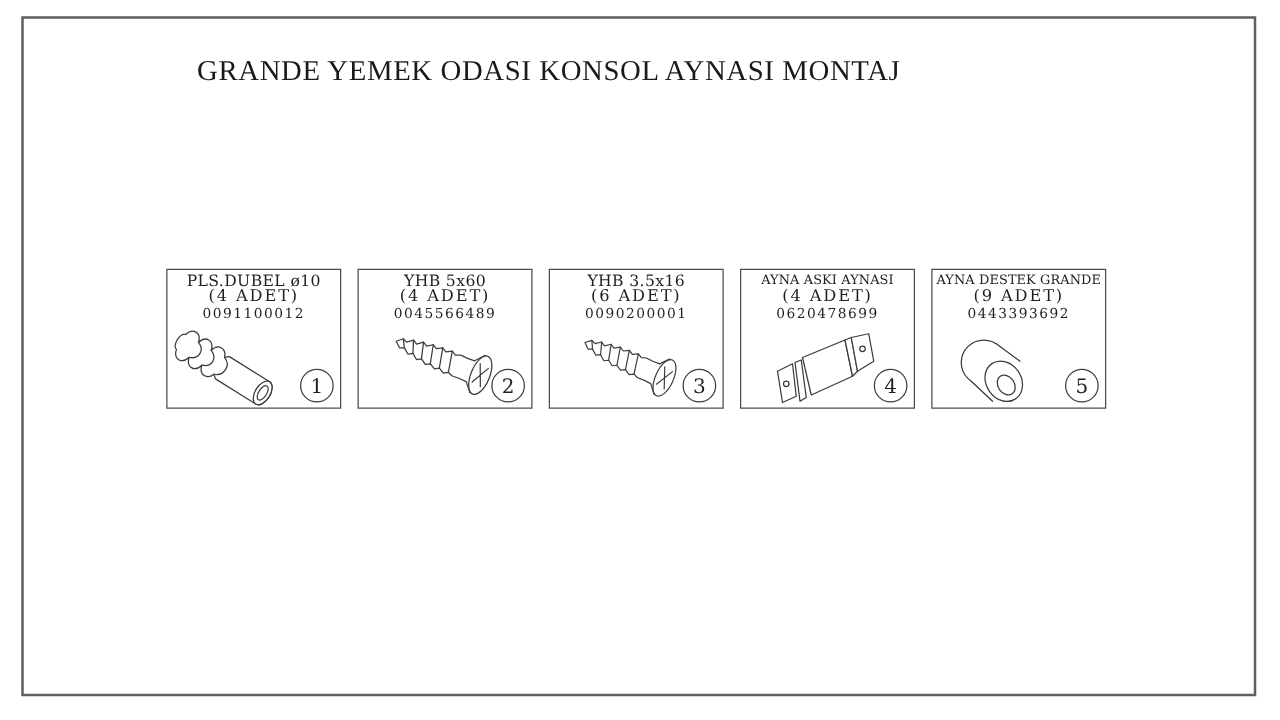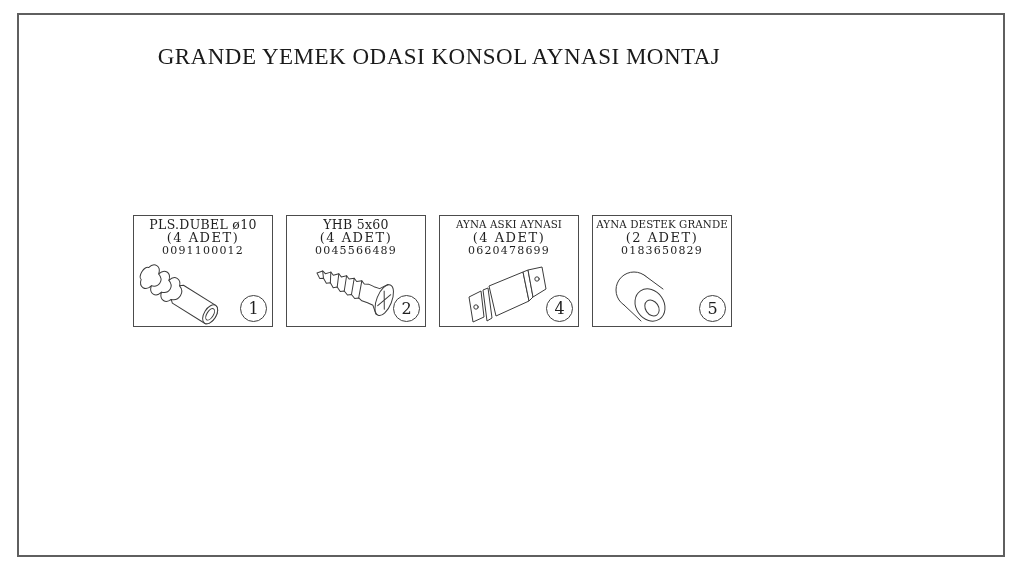--- a/index.html
+++ b/index.html
@@ -95,20 +95,42 @@
           <path class="art" d="M4.5,-4 L8,2.5 M12.5,-6 L16,4 M20.5,-7.5 L24,5.5 M28.5,-8.5 L32,6.5 M36.5,-9 L40,7 M44.5,-9.5 L48,7.5"></path>
           <ellipse class="artw" cx="72.5" cy="0" rx="7.5" ry="16.3"></ellipse>
           <path class="art" stroke-width="1.5" d="M69,-8.5 L76,8.5 M76.5,-7.5 L68.5,7.5"></path>
         </g>
       </svg>
       <div class="badge">
         <span>2</span>
       </div>
     </div>
 
+    <div class="part-box">
+      <div class="part-text">
+        <span class="part-name">YHB 3.5x16</span>
+        <span class="part-qty">(6 ADET)</span>
+        <span class="part-code">0090200001</span>
+      </div>
+      <svg class="part-art" viewBox="0 0 140 112">
+        <g transform="translate(28,58) rotate(24) scale(0.96)">
+          <path class="artw" d="M 0,0
+            L 4.5,-4 L 8,-2.5 L 12.5,-6 L 16,-4 L 20.5,-7.5 L 24,-5.5 L 28.5,-8.5 L 32,-6.5
+            L 36.5,-9 L 40,-7 L 44.5,-9.5 L 48,-7.5 L 52,-9 L 58,-8.7 L 64,-9
+            L 70,-16 A 7,16 0 1 1 70,16 L 64,9 L 58,8.7 L 52,9 L 48,7.5 L 44.5,9.5 L 40,7
+            L 36.5,9 L 32,6.5 L 28.5,8.5 L 24,5.5 L 20.5,7.5 L 16,4 L 12.5,6 L 8,2.5 L 4.5,4 Z"></path>
+          <path class="art" d="M4.5,-4 L8,2.5 M12.5,-6 L16,4 M20.5,-7.5 L24,5.5 M28.5,-8.5 L32,6.5 M36.5,-9 L40,7 M44.5,-9.5 L48,7.5"></path>
+          <ellipse class="artw" cx="72.5" cy="0" rx="7.5" ry="16.3"></ellipse>
+          <path class="art" stroke-width="1.5" d="M69,-8.5 L76,8.5 M76.5,-7.5 L68.5,7.5"></path>
+        </g>
+      </svg>
+      <div class="badge">
+        <span>3</span>
+      </div>
+    </div>
 
     <div class="part-box nameSmall">
       <div class="part-text">
         <span class="part-name">AYNA ASKI AYNASI</span>
         <span class="part-qty">(4 ADET)</span>
         <span class="part-code">0620478699</span>
       </div>
       <svg class="part-art" viewBox="0 0 140 112">
         <g>
           <polygon class="artw" points="29,81 41,75 44,101 33,106"></polygon>
@@ -121,22 +143,22 @@
         </g>
       </svg>
       <div class="badge">
         <span>4</span>
       </div>
     </div>
 
     <div class="part-box nameSmall">
       <div class="part-text">
         <span class="part-name">AYNA DESTEK GRANDE</span>
-        <span class="part-qty">(2 ADET)</span>
-        <span class="part-code">0183650829</span>
+        <span class="part-qty">(9 ADET)</span>
+        <span class="part-code">0443393692</span>
       </div>
       <svg class="part-art" viewBox="0 0 140 112">
         <g>
           <circle class="artw" cx="41" cy="74" r="18"></circle>
           <polygon class="fillonly" points="51,59 70,73 48,105 31,89"></polygon>
           <path class="art" d="M51,59 L70,73 M31,89 L48,105"></path>
           <ellipse class="artw" cx="57" cy="89" rx="14" ry="17" transform="rotate(-34 57 89)"></ellipse>
           <ellipse class="art" cx="59" cy="92" rx="6.5" ry="8.5" transform="rotate(-34 59 92)"></ellipse>
         </g>
       </svg>

